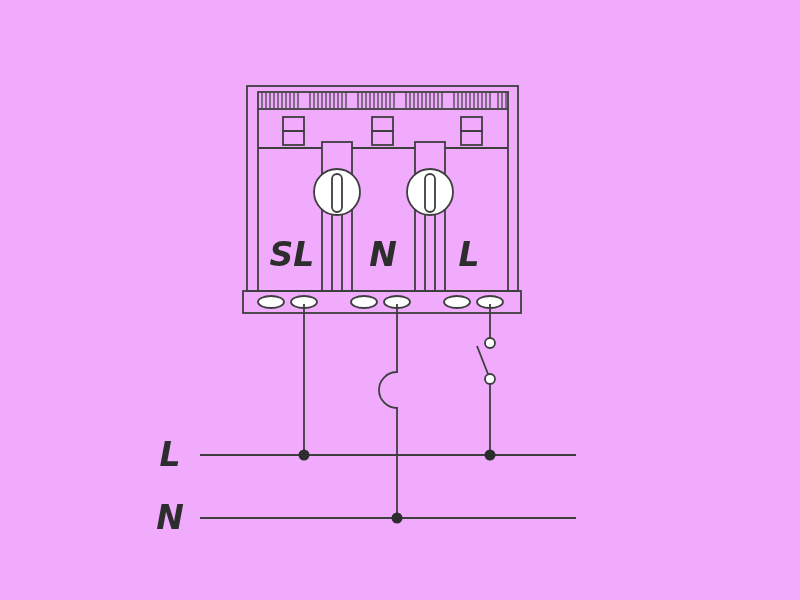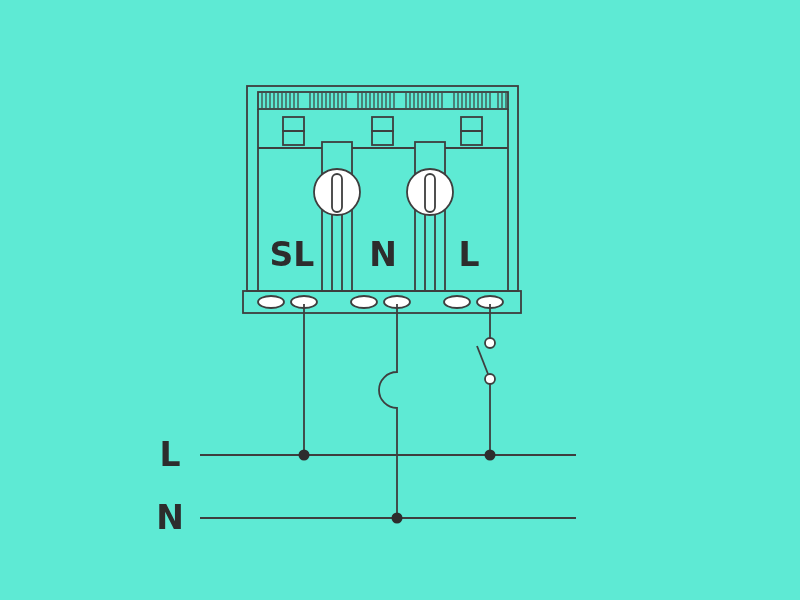--- a/index.html
+++ b/index.html
@@ -8,21 +8,22 @@
     width: 800px;
     height: 600px;
     background: #ffffff;
     font-family: "DejaVu Sans", "Liberation Sans", sans-serif;
     overflow: hidden;
   }
   .canvas {
     position: relative;
     width: 800px;
     height: 600px;
-    background: #5eead4;
+    background: #f0abfc;
+    font-style: italic;
   }
   svg { display: block; }
   text {
     font-family: "DejaVu Sans", "Liberation Sans", sans-serif;
     font-weight: 600;
   }
 </style>
 </head>
 <body>
 

